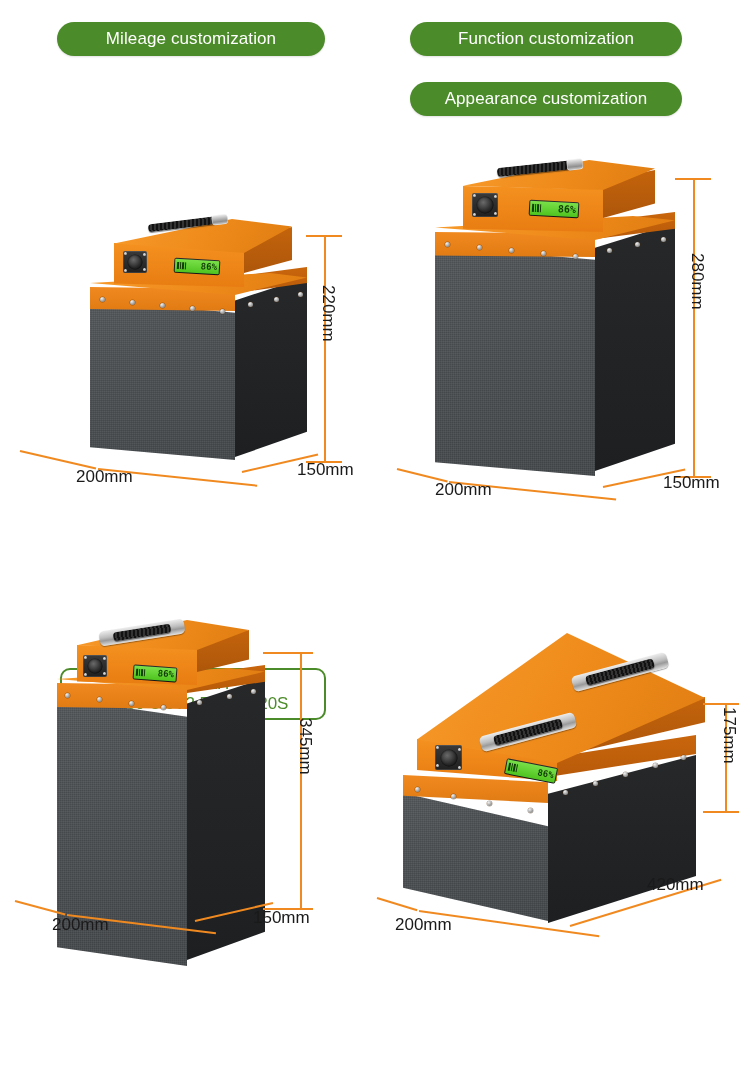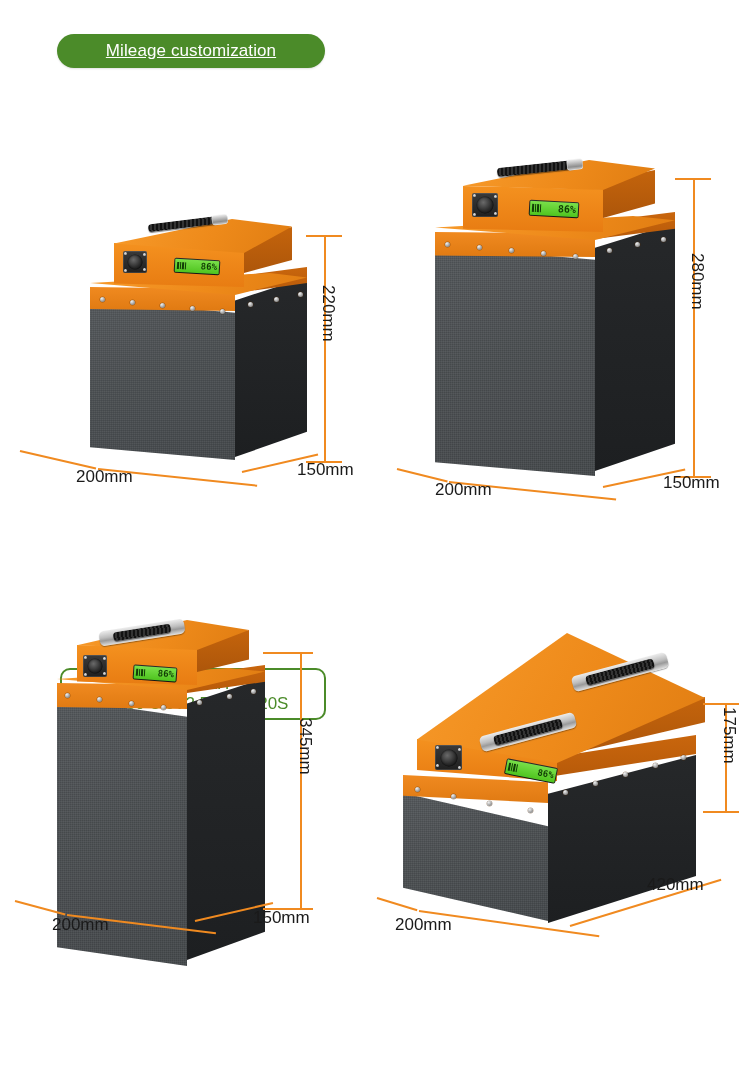--- a/index.html
+++ b/index.html
@@ -17,21 +17,21 @@
     position:absolute;
     display:flex;align-items:center;justify-content:center;
     background:#4b8b29;
     color:#ffffff;
     border-radius:999px;
     font-size:17px;
     letter-spacing:.1px;
     white-space:nowrap;
     box-shadow:0 1px 2px rgba(0,0,0,.12);
   }
-  #pill-0{left:57px;top:34px;width:268px;height:34px;text-decoration:underline;}
+  #pill-0{left:57px;top:22px;width:268px;height:34px;}
   #pill-1{left:410px;top:22px;width:272px;height:34px;}
   #pill-2{left:57px;top:82px;width:268px;height:34px;}
   #pill-3{left:410px;top:82px;width:272px;height:34px;}
 
   
   .spec-box{
     position:absolute;
     border:2px solid #4b8b29;
     border-radius:10px;
     color:#4b8b29;
@@ -151,20 +151,26 @@
   .dim-diag{position:absolute;height:2px;background:#f08a20;transform-origin:left center;}
 </style>
 </head>
 <body>
 
 <div class="page">
 
   <div class="pill" id="pill-0">
     <span>Mileage customization</span>
   </div>
+  <div class="pill" id="pill-1">
+    <span>Function customization</span>
+  </div>
+  <div class="pill" id="pill-3">
+    <span>Appearance customization</span>
+  </div>
 
   <div class="cell" id="cell-0">
 
     <div class="battery" style="left:52px;top:55px;width:260px;height:260px;">
 
       <div class="face body-front" style="left:38px;top:95px;width:145px;height:160px;
                   clip-path:polygon(0 0,100% 8%,100% 100%,0 92%);"></div>
       <div class="face body-side" style="left:183px;top:72px;width:72px;height:180px;
                   clip-path:polygon(0 13%,100% 0,100% 86%,0 100%);"></div>
 

